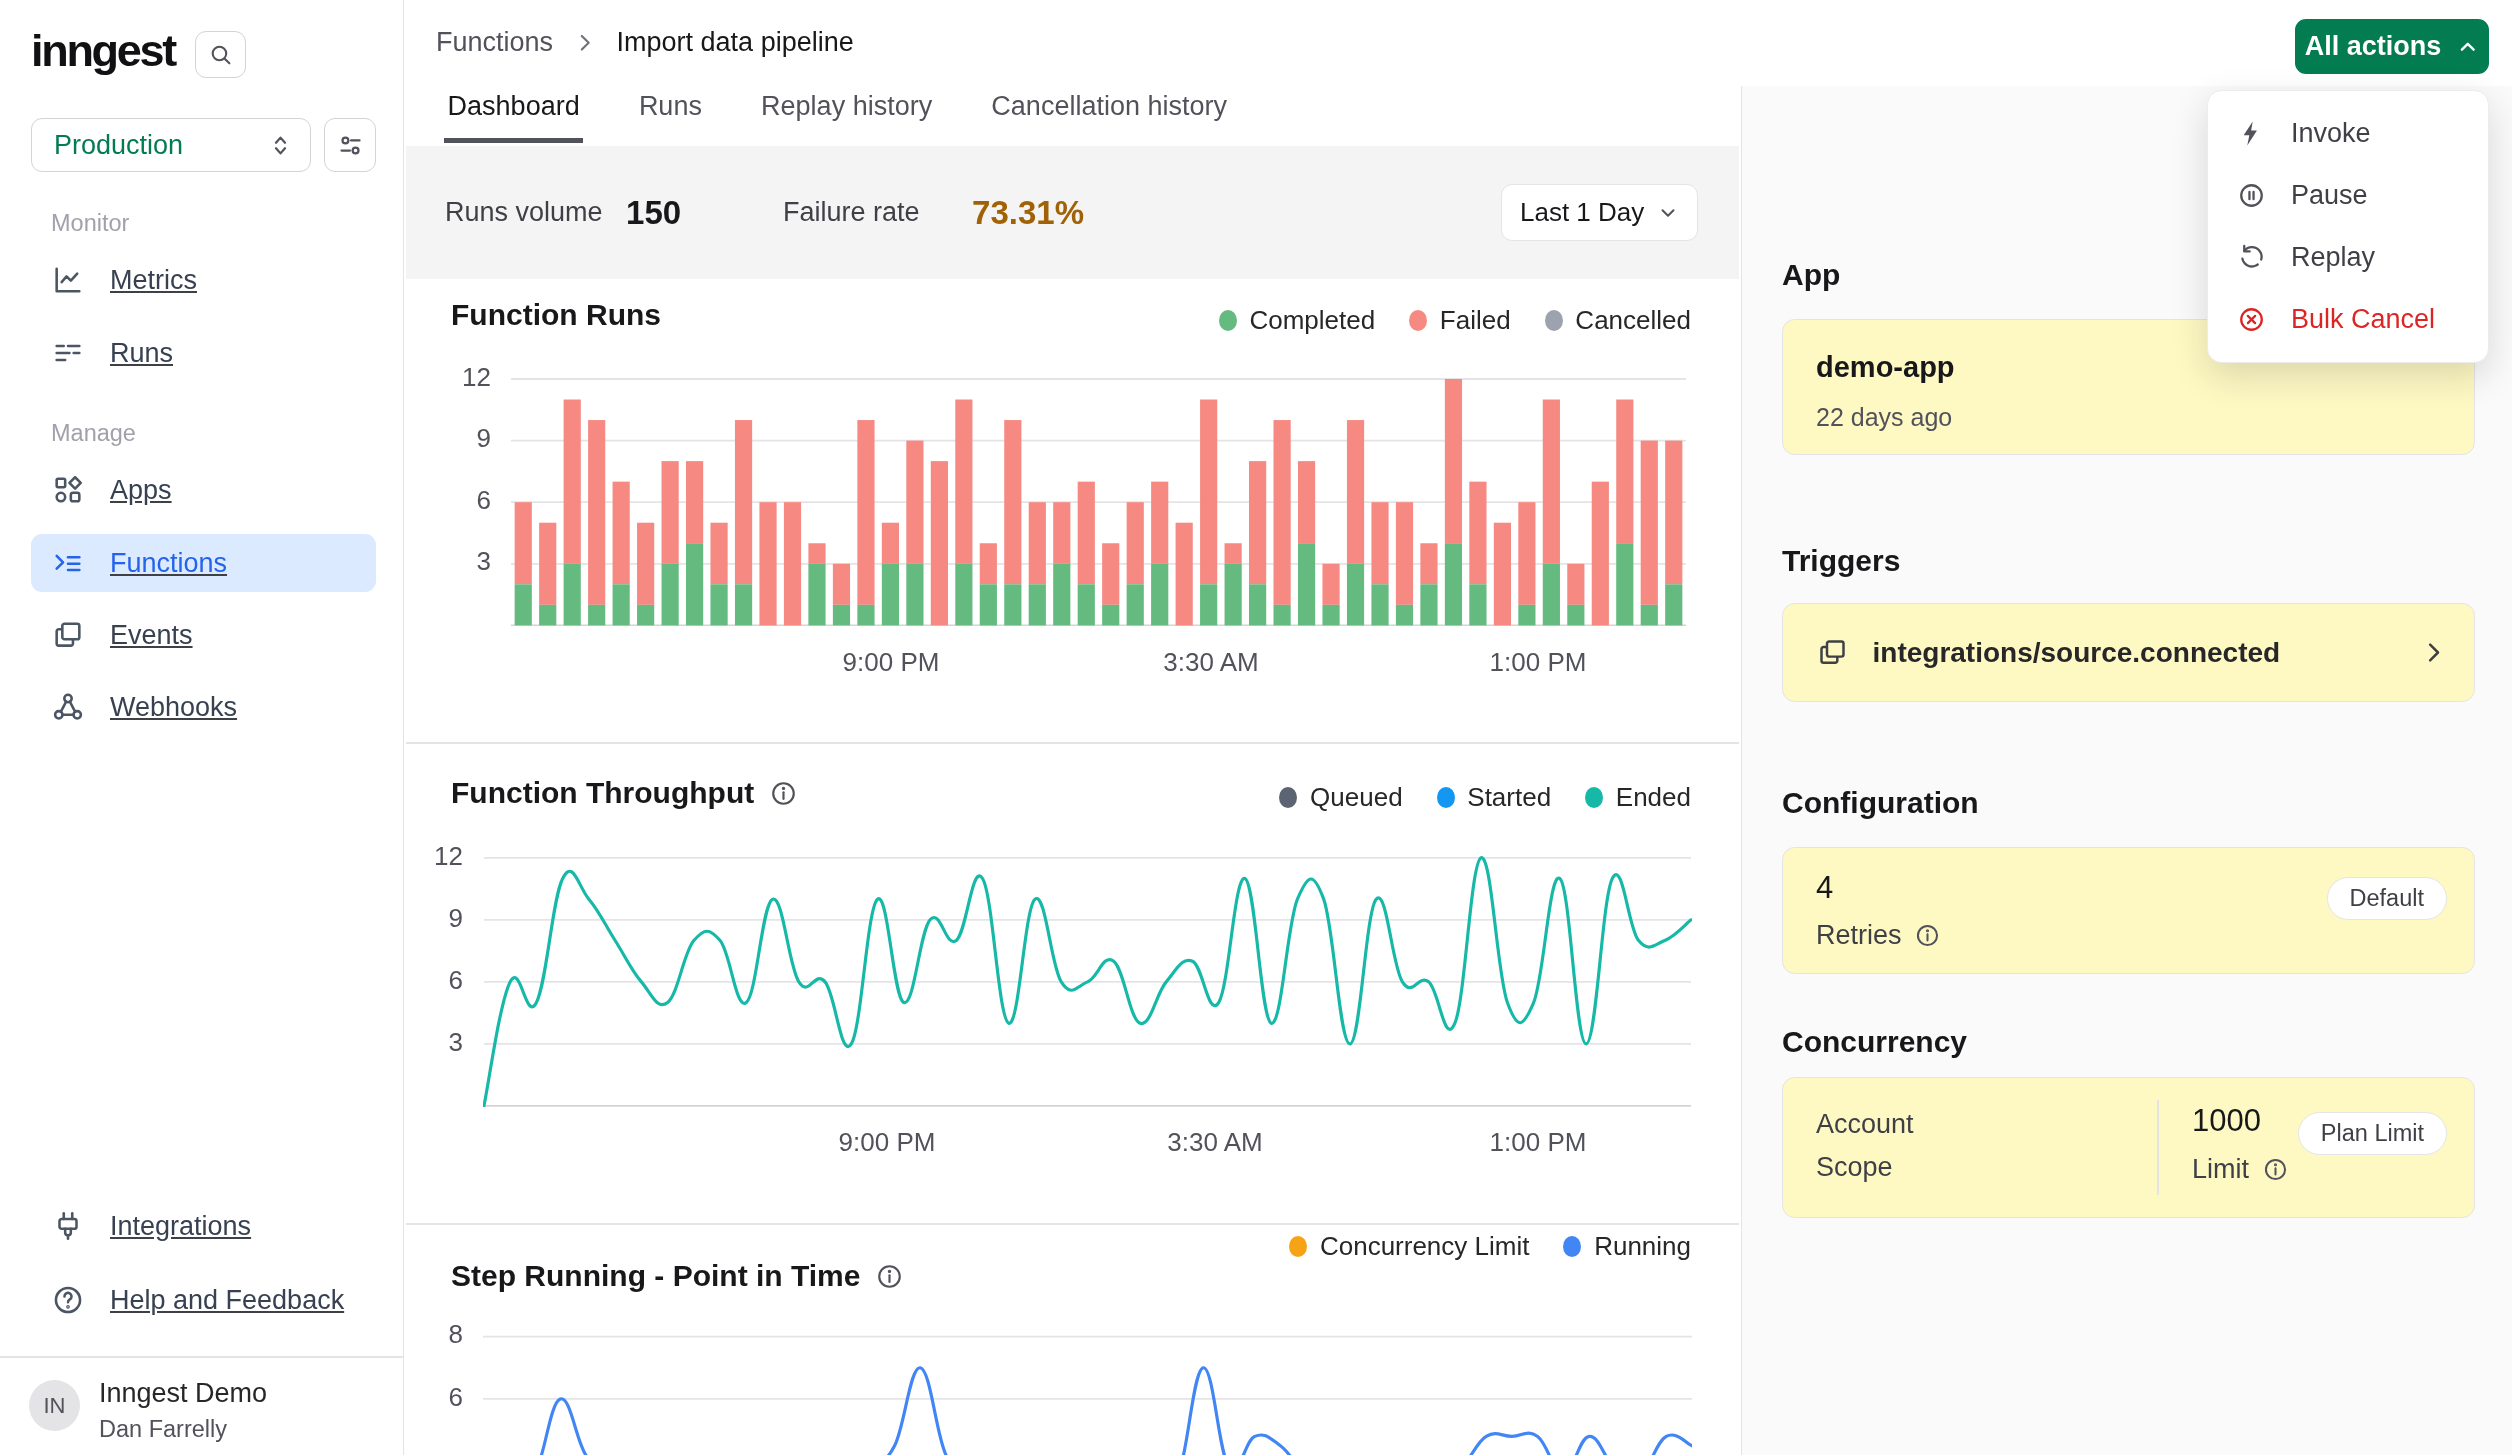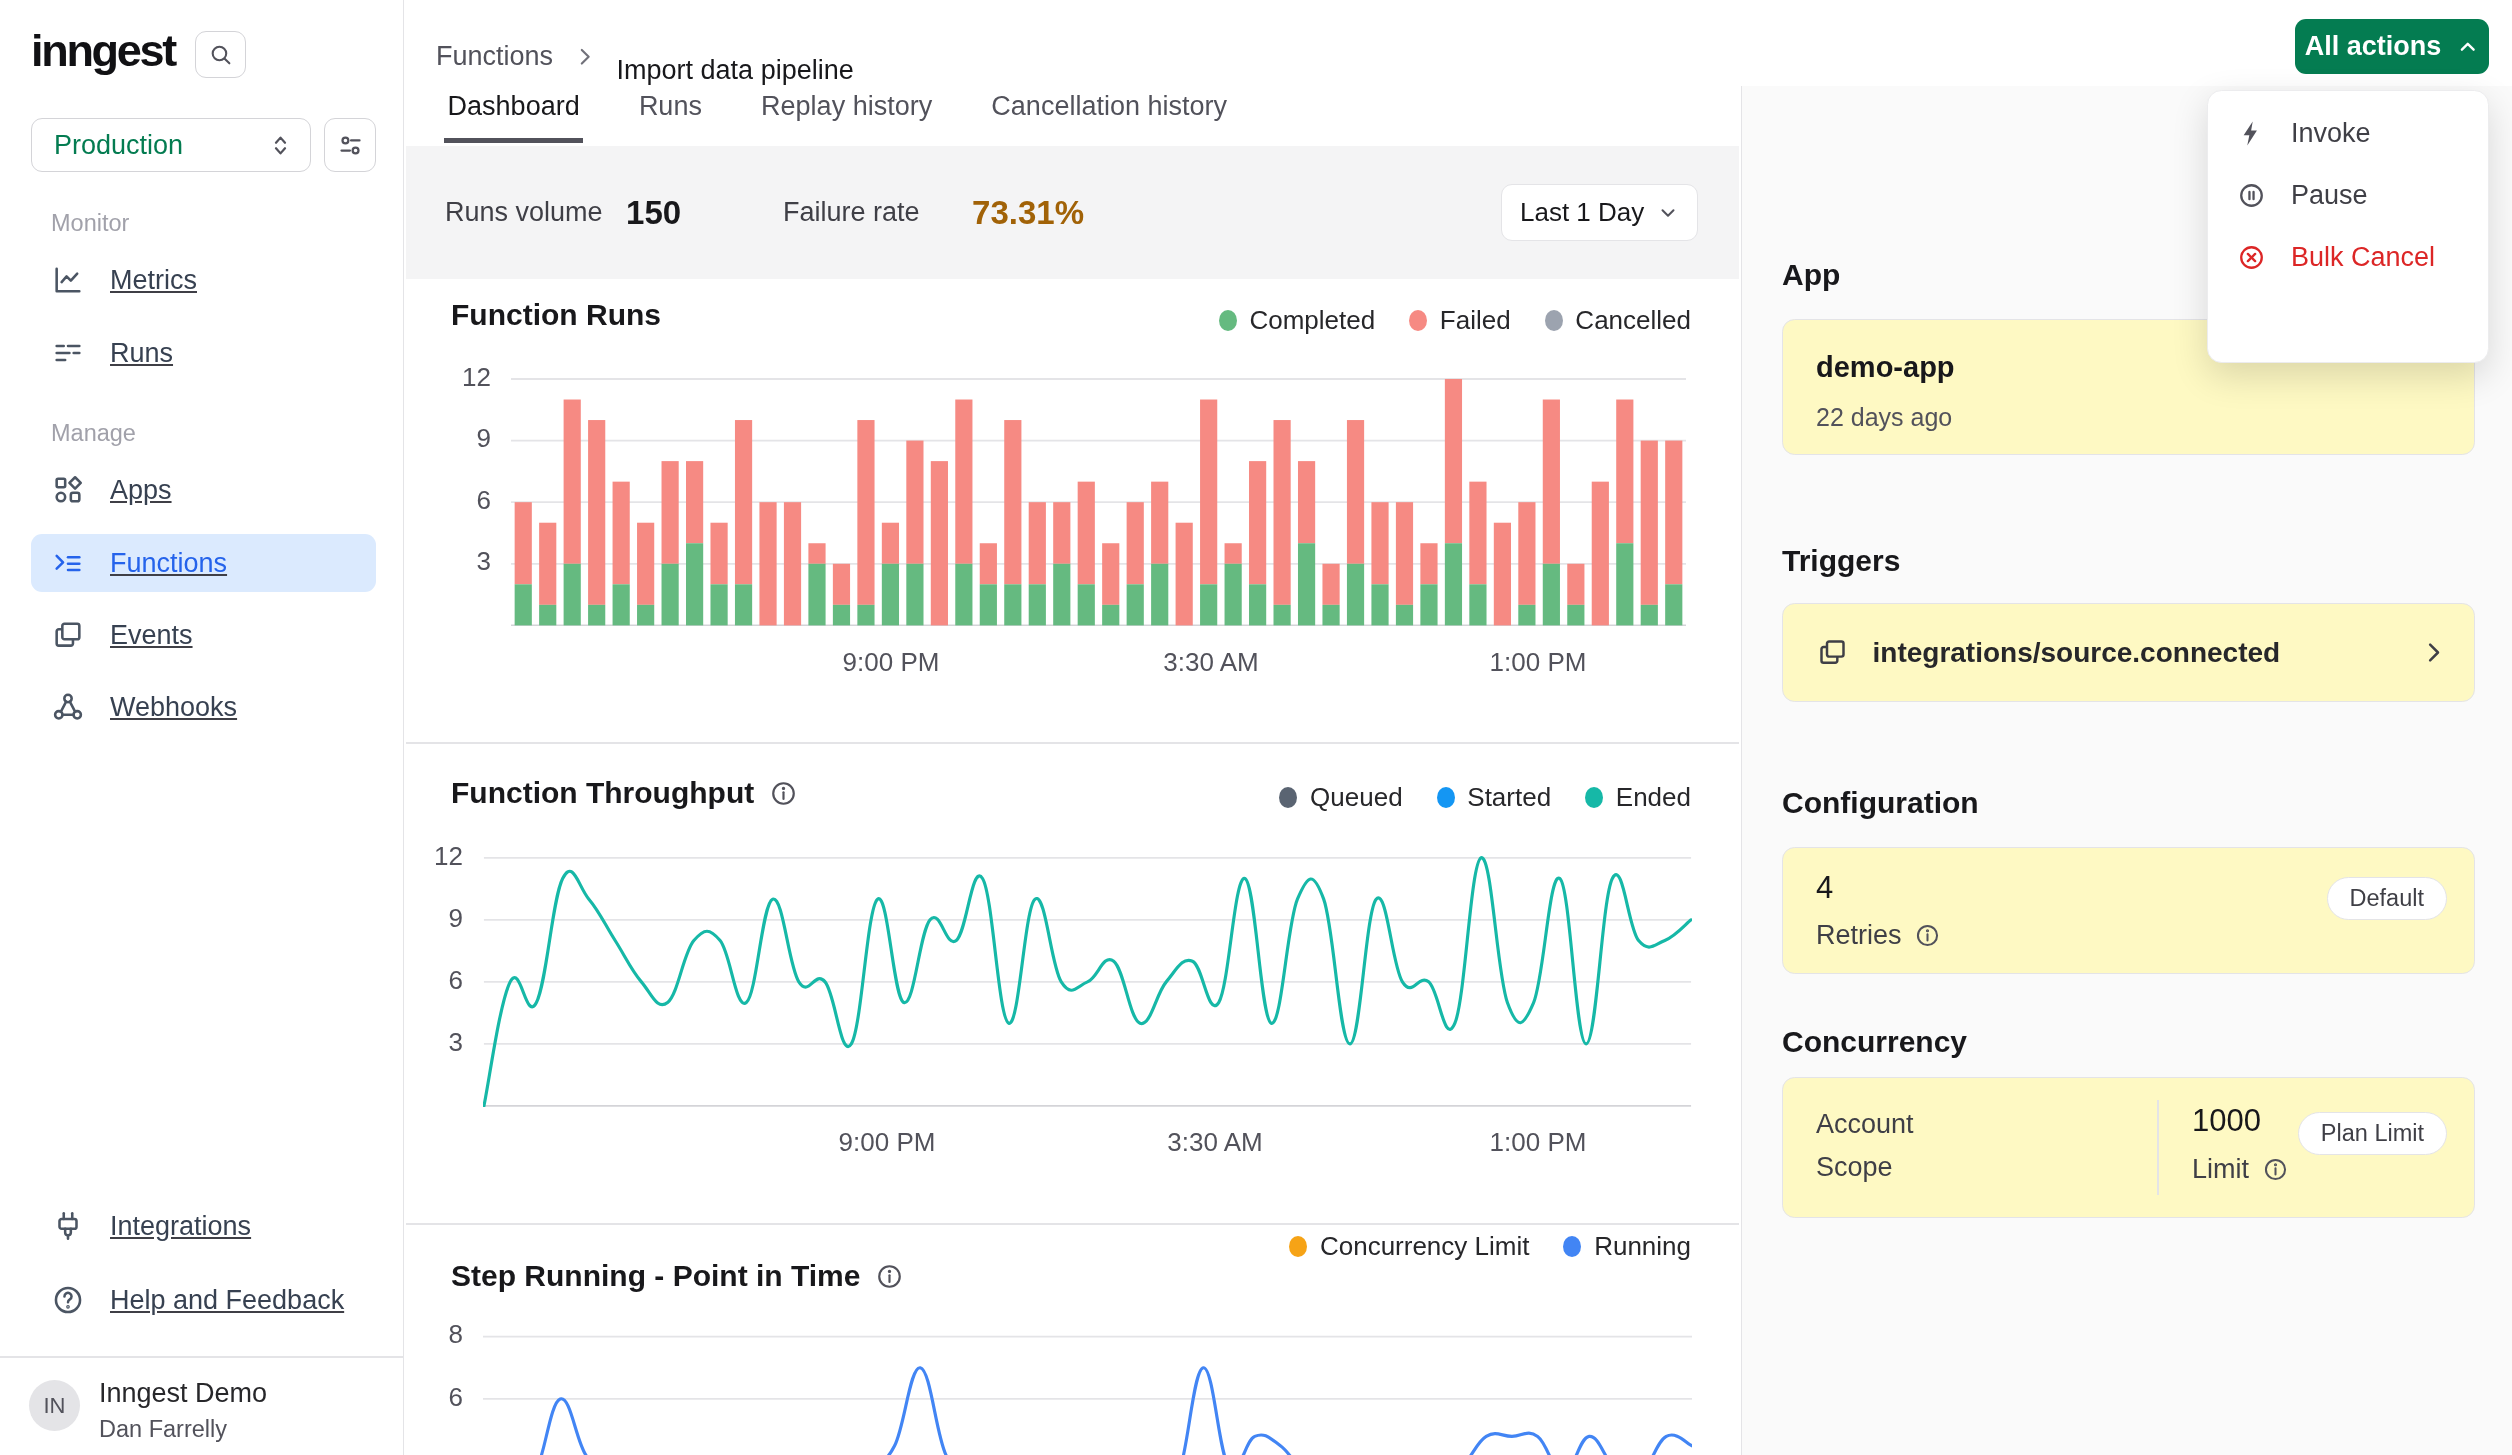--- a/index.html
+++ b/index.html
@@ -32,21 +32,21 @@
     background:#e4e4e7; display:flex; align-items:center; justify-content:center;
     font-size:22px; color:#52525b; }
   #user-org { position:absolute; left:99px; top:1378px; font-size:27px; color:#27272a; }
   #user-name { position:absolute; left:99px; top:1416px; font-size:23.5px; color:#52525b; }
 
   
   #main { position:absolute; left:406px; top:0; width:1333px; height:1456px; background:#fff; }
   #breadcrumb { position:absolute; left:30px; top:27px; display:flex; align-items:center; }
   #breadcrumb .bc-a { font-size:27px; color:#52525b; }
   #breadcrumb .bc-sep { margin:0 20px; color:#71717a; display:flex; }
-  #breadcrumb .bc-b { font-size:27px; color:#18181b;margin-top:28px; }
+  #breadcrumb .bc-b { font-size:27px; color:#18181b; }
   #tabs { position:absolute; left:38px; top:91px; display:flex; gap:52px; }
   .tab { font-size:27px; color:#52525b; padding:0 3.6px 16.3px 3.6px; border-bottom:5.4px solid transparent; cursor:pointer; }
   .tab.active { color:#18181b; font-weight:400; border-bottom-color:#52525b; }
 
   
   #stats-band { position:absolute; left:0; top:146px; width:1333px; height:133px; background:#f4f4f5; }
   .stat { position:absolute; display:flex; align-items:center; gap:23.5px; top:0; height:133px; }
   .stat .s-label { font-size:27px; color:#3f3f46; }
   .stat .s-value { font-size:33px; font-weight:700; color:#18181b; }
   .stat .s-value.red { color:#a16207;margin-left:29px; }
@@ -537,20 +537,29 @@
   <div class="menu-item">
     <span style="display:flex">
       <svg width="29" height="29" viewBox="0 0 24 24" fill="none" stroke="currentColor" stroke-width="1.9" stroke-linecap="round">
           <circle cx="12" cy="12" r="8.5"></circle>
           <line x1="10.3" y1="9" x2="10.3" y2="15"></line>
           <line x1="13.7" y1="9" x2="13.7" y2="15"></line>
         </svg>
     </span>
     <span>Pause</span>
   </div>
+  <div class="menu-item">
+    <span style="display:flex">
+      <svg width="29" height="29" viewBox="0 0 24 24" fill="none" stroke="currentColor" stroke-width="1.9" stroke-linecap="round" stroke-linejoin="round">
+          <path d="M6 6.5A8 8 0 1 1 4.5 13" stroke-dasharray="22 5"></path>
+          <path d="M6 2.5v4.5h4.5"></path>
+        </svg>
+    </span>
+    <span>Replay</span>
+  </div>
   <div class="menu-item danger">
     <span style="display:flex">
       <svg width="29" height="29" viewBox="0 0 24 24" fill="none" stroke="currentColor" stroke-width="1.9" stroke-linecap="round">
           <circle cx="12" cy="12" r="8.5"></circle>
           <line x1="9" y1="9" x2="15" y2="15"></line>
           <line x1="15" y1="9" x2="9" y2="15"></line>
         </svg>
     </span>
     <span>Bulk Cancel</span>
   </div>

